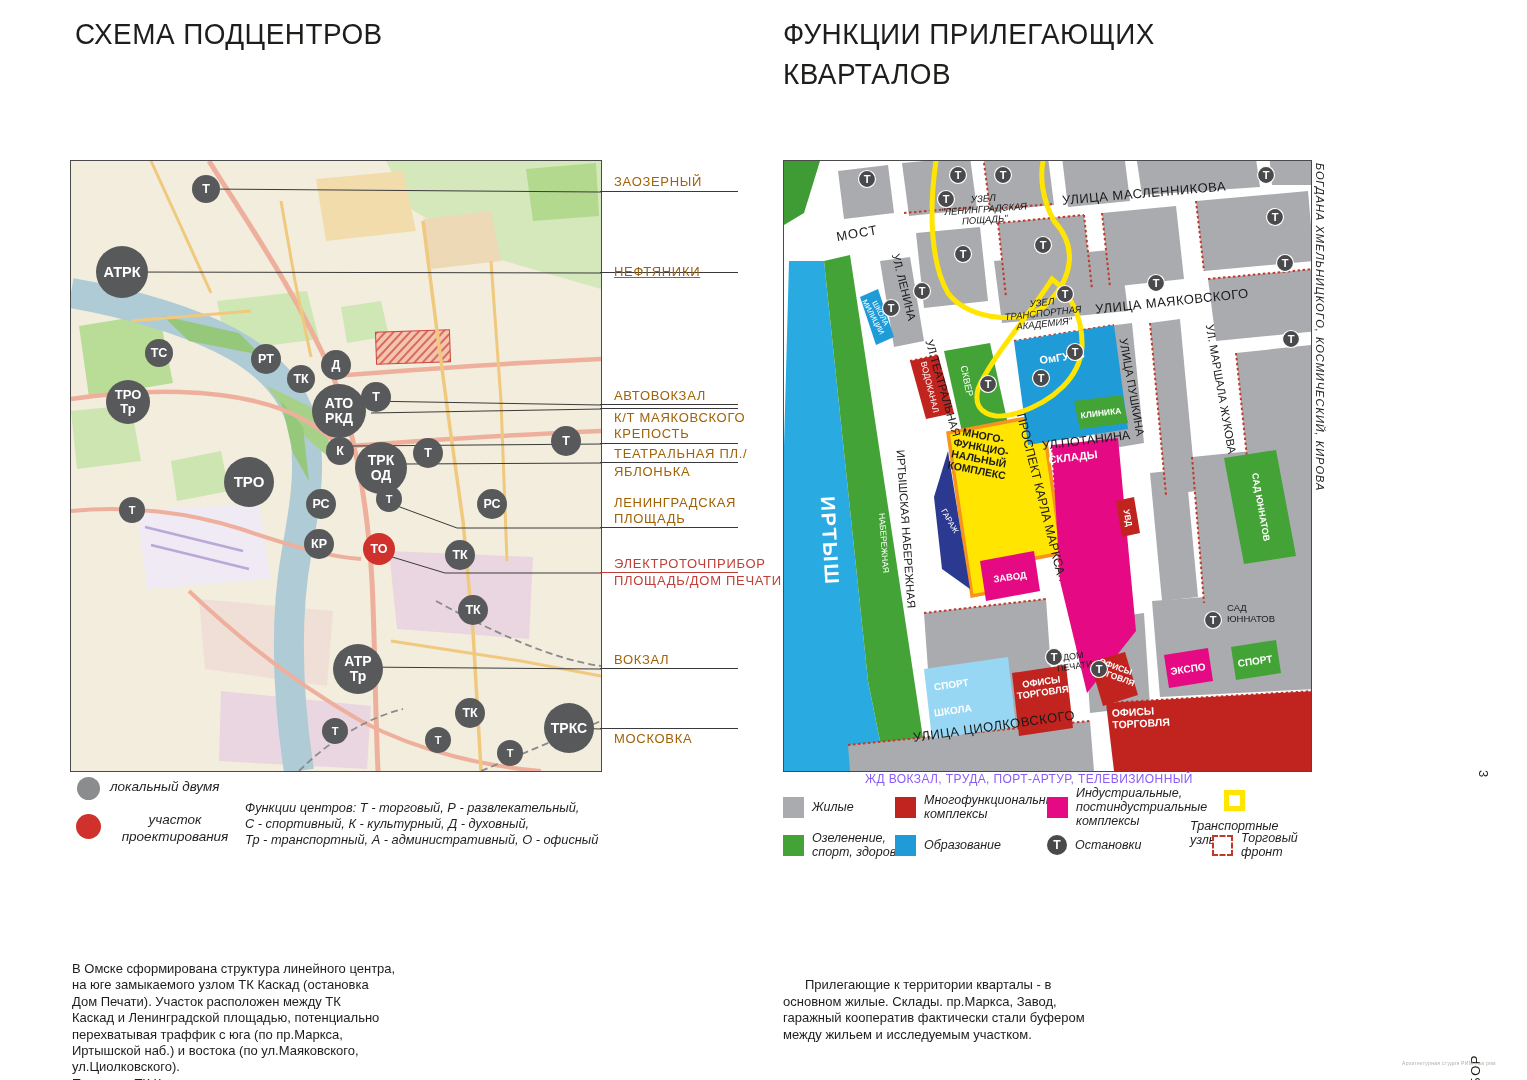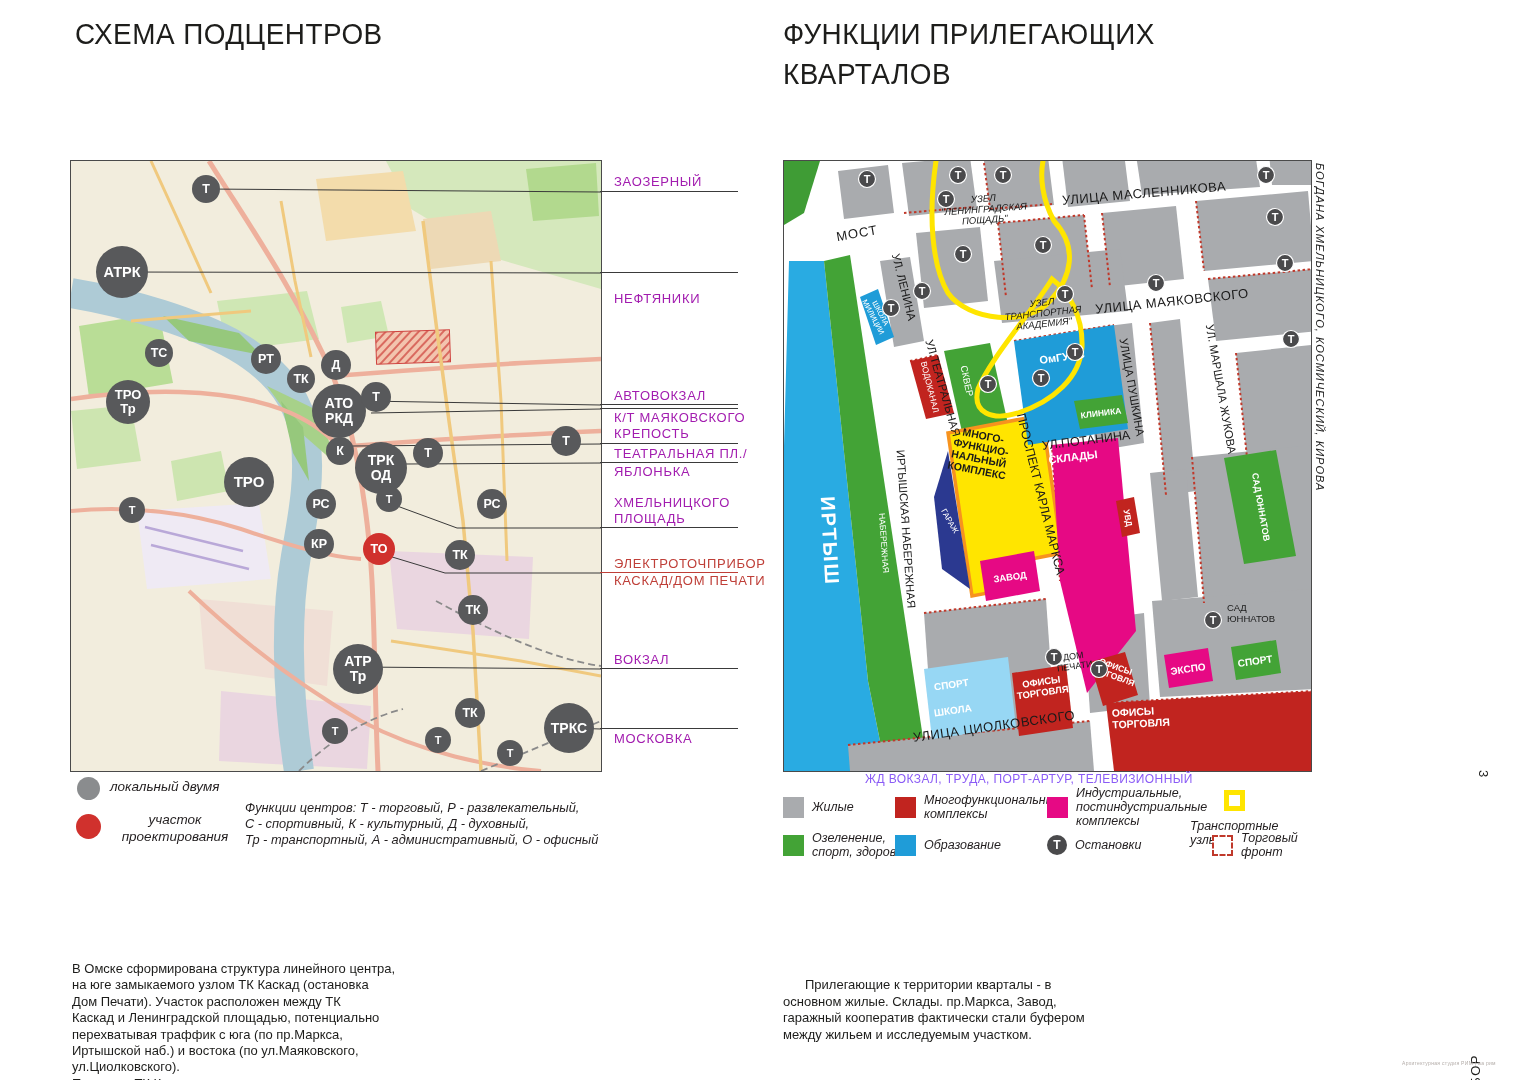--- a/index.html
+++ b/index.html
@@ -7,21 +7,21 @@
        font-family:"Liberation Sans",sans-serif;color:#1d1d1b;}
   .title{position:absolute;font-size:30px;line-height:40px;letter-spacing:.5px;
          transform:scaleX(.93);transform-origin:left top;white-space:pre-line;color:#1d1d1b;}
   .map-frame{position:absolute;top:160px;width:527px;height:610px;border:1px solid #4a4a4a;background:#fff;}
   #left-map{left:70px;width:530px;}
   #right-map{left:783px;}
   svg{display:block;}
   
   #callouts{position:absolute;left:600px;top:0;width:160px;height:1080px;}
   .cl-line{position:absolute;left:0;width:138px;height:1px;background:#3a3a3a;}
-  .cl-label{position:absolute;left:14px;font-size:13px;letter-spacing:.7px;white-space:nowrap;color:#a21caf;}
+  .cl-label{position:absolute;left:14px;font-size:13px;letter-spacing:.7px;white-space:nowrap;color:#a16207;}
   
   .dot{position:absolute;border-radius:50%;}
   .leg-text{position:absolute;font-style:italic;font-size:13.5px;color:#231f20;white-space:pre-line;line-height:1.25;}
   
   #r-legend{position:absolute;left:783px;top:790px;width:545px;height:80px;}
   .leg-item{position:absolute;display:flex;gap:8px;align-items:center;height:34px;}
   .leg-sw{width:21px;height:21px;flex:0 0 auto;box-sizing:border-box;background:#fff;}
   .leg-stop{width:20px;height:20px;border-radius:50%;background:#4a4a4c;color:#fff;font-weight:bold;
             font-size:12px;display:flex;align-items:center;justify-content:center;flex:0 0 auto;}
   .leg-label{font-style:italic;font-size:12.5px;line-height:1.12;white-space:pre-line;color:#231f20;}
@@ -220,30 +220,30 @@
     <div class="cl-line" style="top: 272px;"></div>
     <div class="cl-line" style="top: 404px;"></div>
     <div class="cl-line" style="top: 408px;"></div>
     <div class="cl-line" style="top: 443px;"></div>
     <div class="cl-line" style="top: 462px;"></div>
     <div class="cl-line" style="top: 527px;"></div>
     <div class="cl-line" style="top: 572px; background: rgb(191, 63, 56);"></div>
     <div class="cl-line" style="top: 668px;"></div>
     <div class="cl-line" style="top: 728px;"></div>
     <div class="cl-label" style="top: 174px;">ЗАОЗЕРНЫЙ</div>
-    <div class="cl-label" style="top: 291px;">НЕФТЯНИКИ</div>
+    <div class="cl-label" style="top: 264px; text-decoration: underline;">НЕФТЯНИКИ</div>
     <div class="cl-label" style="top: 388px;">АВТОВОКЗАЛ</div>
     <div class="cl-label" style="top: 410px;">К/Т МАЯКОВСКОГО</div>
     <div class="cl-label" style="top: 426px;">КРЕПОСТЬ</div>
     <div class="cl-label" style="top: 446px;">ТЕАТРАЛЬНАЯ ПЛ./</div>
     <div class="cl-label" style="top: 464px;">ЯБЛОНЬКА</div>
-    <div class="cl-label" style="top: 495px;">ХМЕЛЬНИЦКОГО</div>
+    <div class="cl-label" style="top: 495px;">ЛЕНИНГРАДСКАЯ</div>
     <div class="cl-label" style="top: 511px;">ПЛОЩАДЬ</div>
     <div class="cl-label" style="top: 556px; color: rgb(191, 63, 56);">ЭЛЕКТРОТОЧПРИБОР</div>
-    <div class="cl-label" style="top: 573px; color: rgb(191, 63, 56);">КАСКАД/ДОМ ПЕЧАТИ</div>
+    <div class="cl-label" style="top: 573px; color: rgb(191, 63, 56);">ПЛОЩАДЬ/ДОМ ПЕЧАТИ</div>
     <div class="cl-label" style="top: 652px;">ВОКЗАЛ</div>
     <div class="cl-label" style="top: 731px;">МОСКОВКА</div>
   </div>
 
 <div class="dot" style="left:77px;top:777px;width:23px;height:23px;background:#8a8c8e"></div>
 <div class="leg-text" style="left:110px;top:779px">локальный двумя</div>
 <div class="dot" style="left:76px;top:814px;width:25px;height:25px;background:#d0312d"></div>
 <div class="leg-text" style="left:100px;top:812px;width:150px;text-align:center">участок
 проектирования</div>
 <div class="leg-text" style="left:245px;top:800px;font-size:12.8px">Функции центров: Т - торговый, Р - развлекательный,

